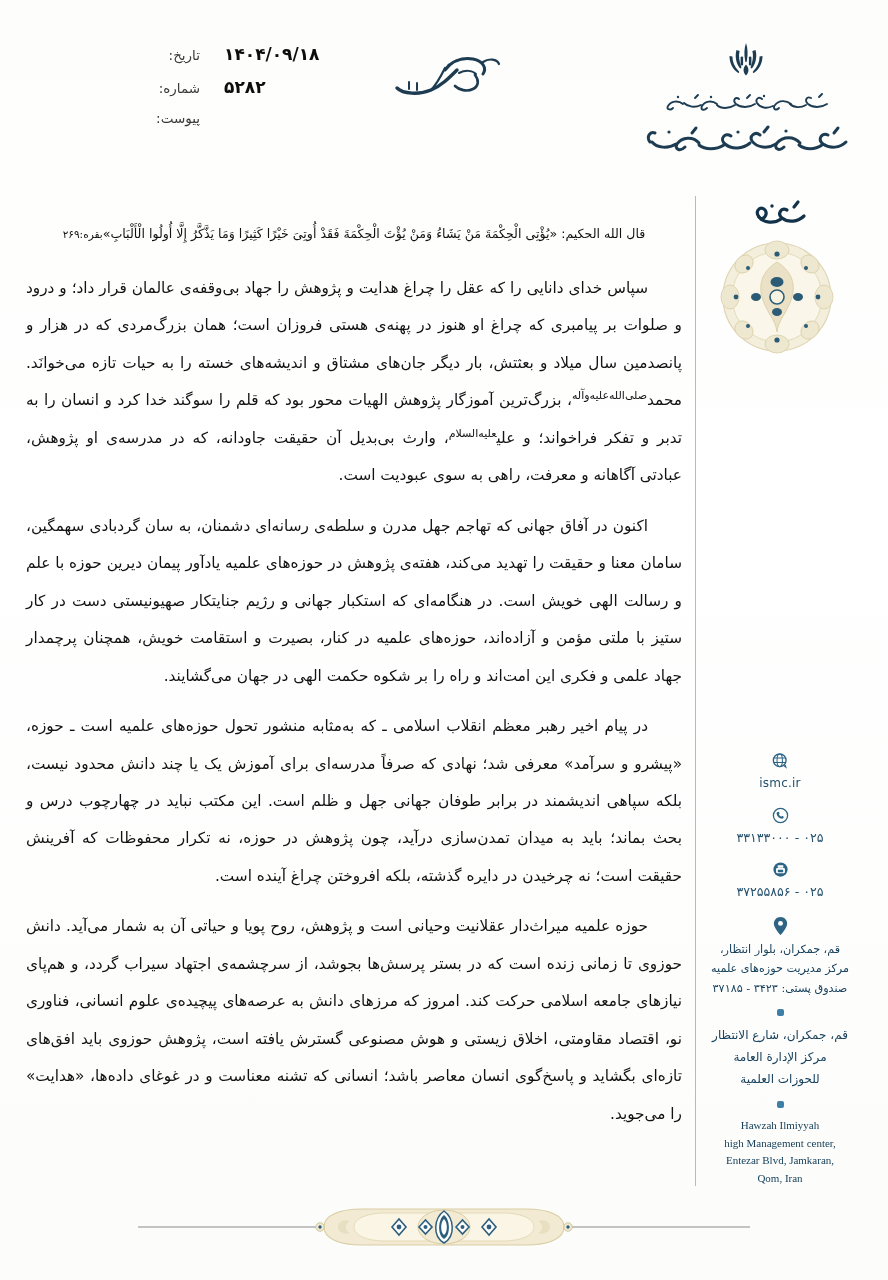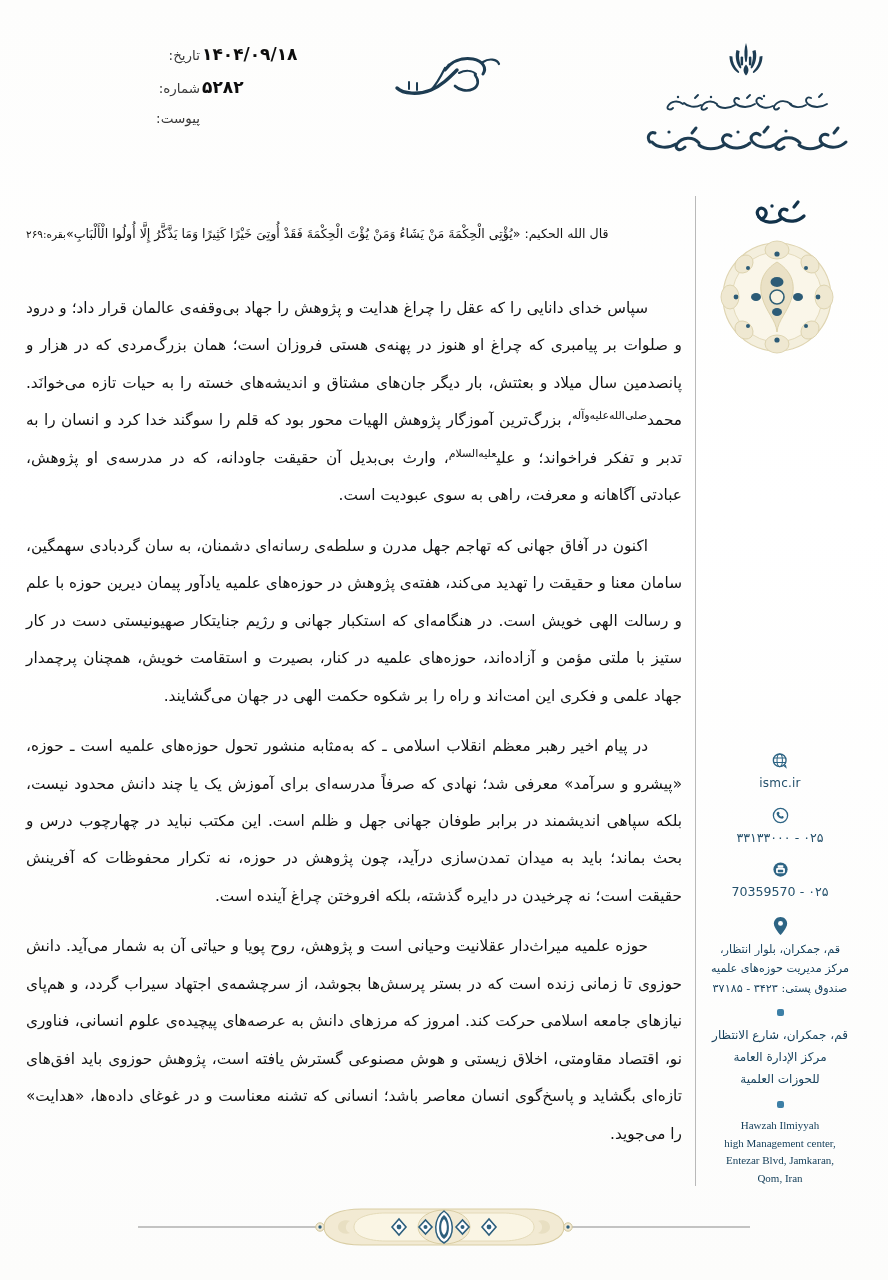--- a/index.html
+++ b/index.html
@@ -29,21 +29,21 @@
     right: 620px;
     left: 28px;
     text-align: left;
     direction: rtl;
   }
   .meta-row {
     display: flex;
     flex-direction: row-reverse;
     justify-content: flex-start;
     align-items: baseline;
-    gap: 2px;
+    gap: 24px;
     margin-bottom: 13px;
     padding-left: 118px;
   }
   .meta-label {
     font-size: 13.5px;
     color: #3a3a3a;
     letter-spacing: 1.6px;
     font-family: "DejaVu Sans", sans-serif;
     min-width: 54px;
     text-align: right;
@@ -106,24 +106,24 @@
   
   .body-col {
     position: absolute;
     top: 222px;
     right: 206px;
     left: 26px;
     direction: rtl;
   }
   .verse {
     font-size: 12.6px;
-    text-align: left;
+    text-align: center;
     line-height: 1.9;
     color: #111;
-    margin-bottom: 44px;
+    margin-bottom: 24px;
     letter-spacing: 0.1px;
     font-family: "DejaVu Sans", sans-serif;
   }
   .verse .src { font-size: 10.5px; }
 
   .para {
     font-size: 15.3px;
     line-height: 2.45;
     text-align: justify;
     text-justify: inter-word;
@@ -363,21 +363,21 @@
       <div class="c-text">۰۲۵ - ۳۳۱۳۳۰۰۰</div>
     </div>
 
     <div class="c-block">
       <svg class="c-icon" width="19" height="19" viewBox="0 0 24 24" aria-hidden="true">
         <circle cx="12" cy="12" r="9" fill="#2d6484"></circle>
         <rect x="8.4" y="6.6" width="7.2" height="3.2" rx="0.6" fill="#ffffff"></rect>
         <rect x="6.4" y="10.2" width="11.2" height="6.4" rx="1.4" fill="#ffffff"></rect>
         <rect x="8.6" y="12.2" width="6.8" height="3.2" rx="0.5" fill="#2d6484"></rect>
       </svg>
-      <div class="c-text">۰۲۵ - 70359570</div>
+      <div class="c-text">۰۲۵ - ۳۷۲۵۵۸۵۶</div>
     </div>
 
     <svg class="c-icon" width="19" height="22" viewBox="0 0 24 26" aria-hidden="true">
       <path d="M12 1.5 C7.3 1.5 3.6 5.2 3.6 9.9 C3.6 16 12 24.5 12 24.5 C12 24.5 20.4 16 20.4 9.9 C20.4 5.2 16.7 1.5 12 1.5 Z" fill="#2d6484"></path>
       <circle cx="12" cy="9.7" r="3.1" fill="#ffffff"></circle>
     </svg>
 
     <div class="addr">
       <div>قم، جمکران، بلوار انتظار،</div>
       <div>مرکز مدیریت حوزه‌های علمیه</div>

